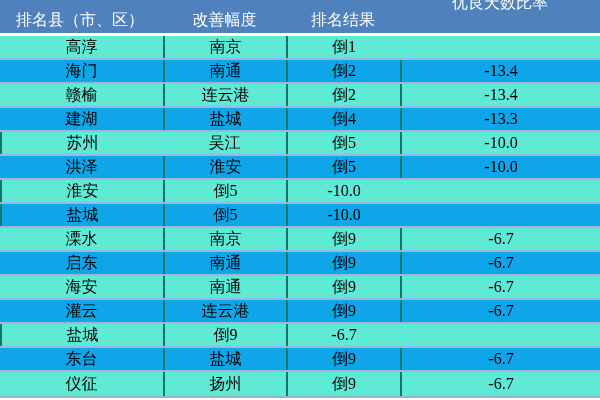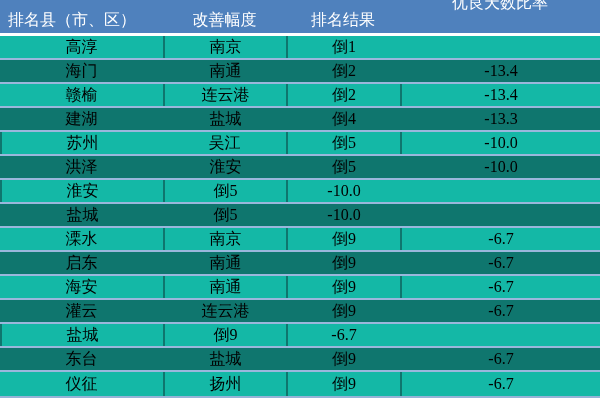--- a/index.html
+++ b/index.html
@@ -20,45 +20,45 @@
   }
   .th {
     display: flex;
     align-items: flex-end;
     justify-content: center;
     padding-bottom: 4px;
     font-size: 16px;
     line-height: 18px;
     white-space: nowrap;
   }
-  .th.c-county { justify-content: flex-start; padding-left: 8px; }
+  .th.c-county { justify-content: flex-start; padding-left: 16px; }
   .th.c-change {
     flex-direction: column;
     align-items: center;
     justify-content: flex-start;
     padding-bottom: 0;
     margin-top: -6px;      
     line-height: 18px;
   }
 
   
   .tbody {
     height: 362px;
     display: grid;
     grid-template-rows: repeat(15, 1fr);
     border-bottom: 2px solid #95b3d7;
   }
   .trow {
     display: grid;
     grid-template-columns: 163px 123px 114px 200px;
     border-bottom: 2px solid #9ab7dc;
-    background: #0f766e;
+    background: #0ea5e9;
   }
   .trow:last-child { border-bottom: none; }
-  .trow.alt { background: #14b8a6; }
+  .trow.alt { background: #5eead4; }
   .cell {
     display: flex;
     align-items: center;
     justify-content: center;
     font-size: 16px;
     white-space: nowrap;
     overflow: hidden;
   }
   .cell.c-city, .cell.c-rank, .cell.c-change { border-left: 2px solid #0f766e; }
 </style>

